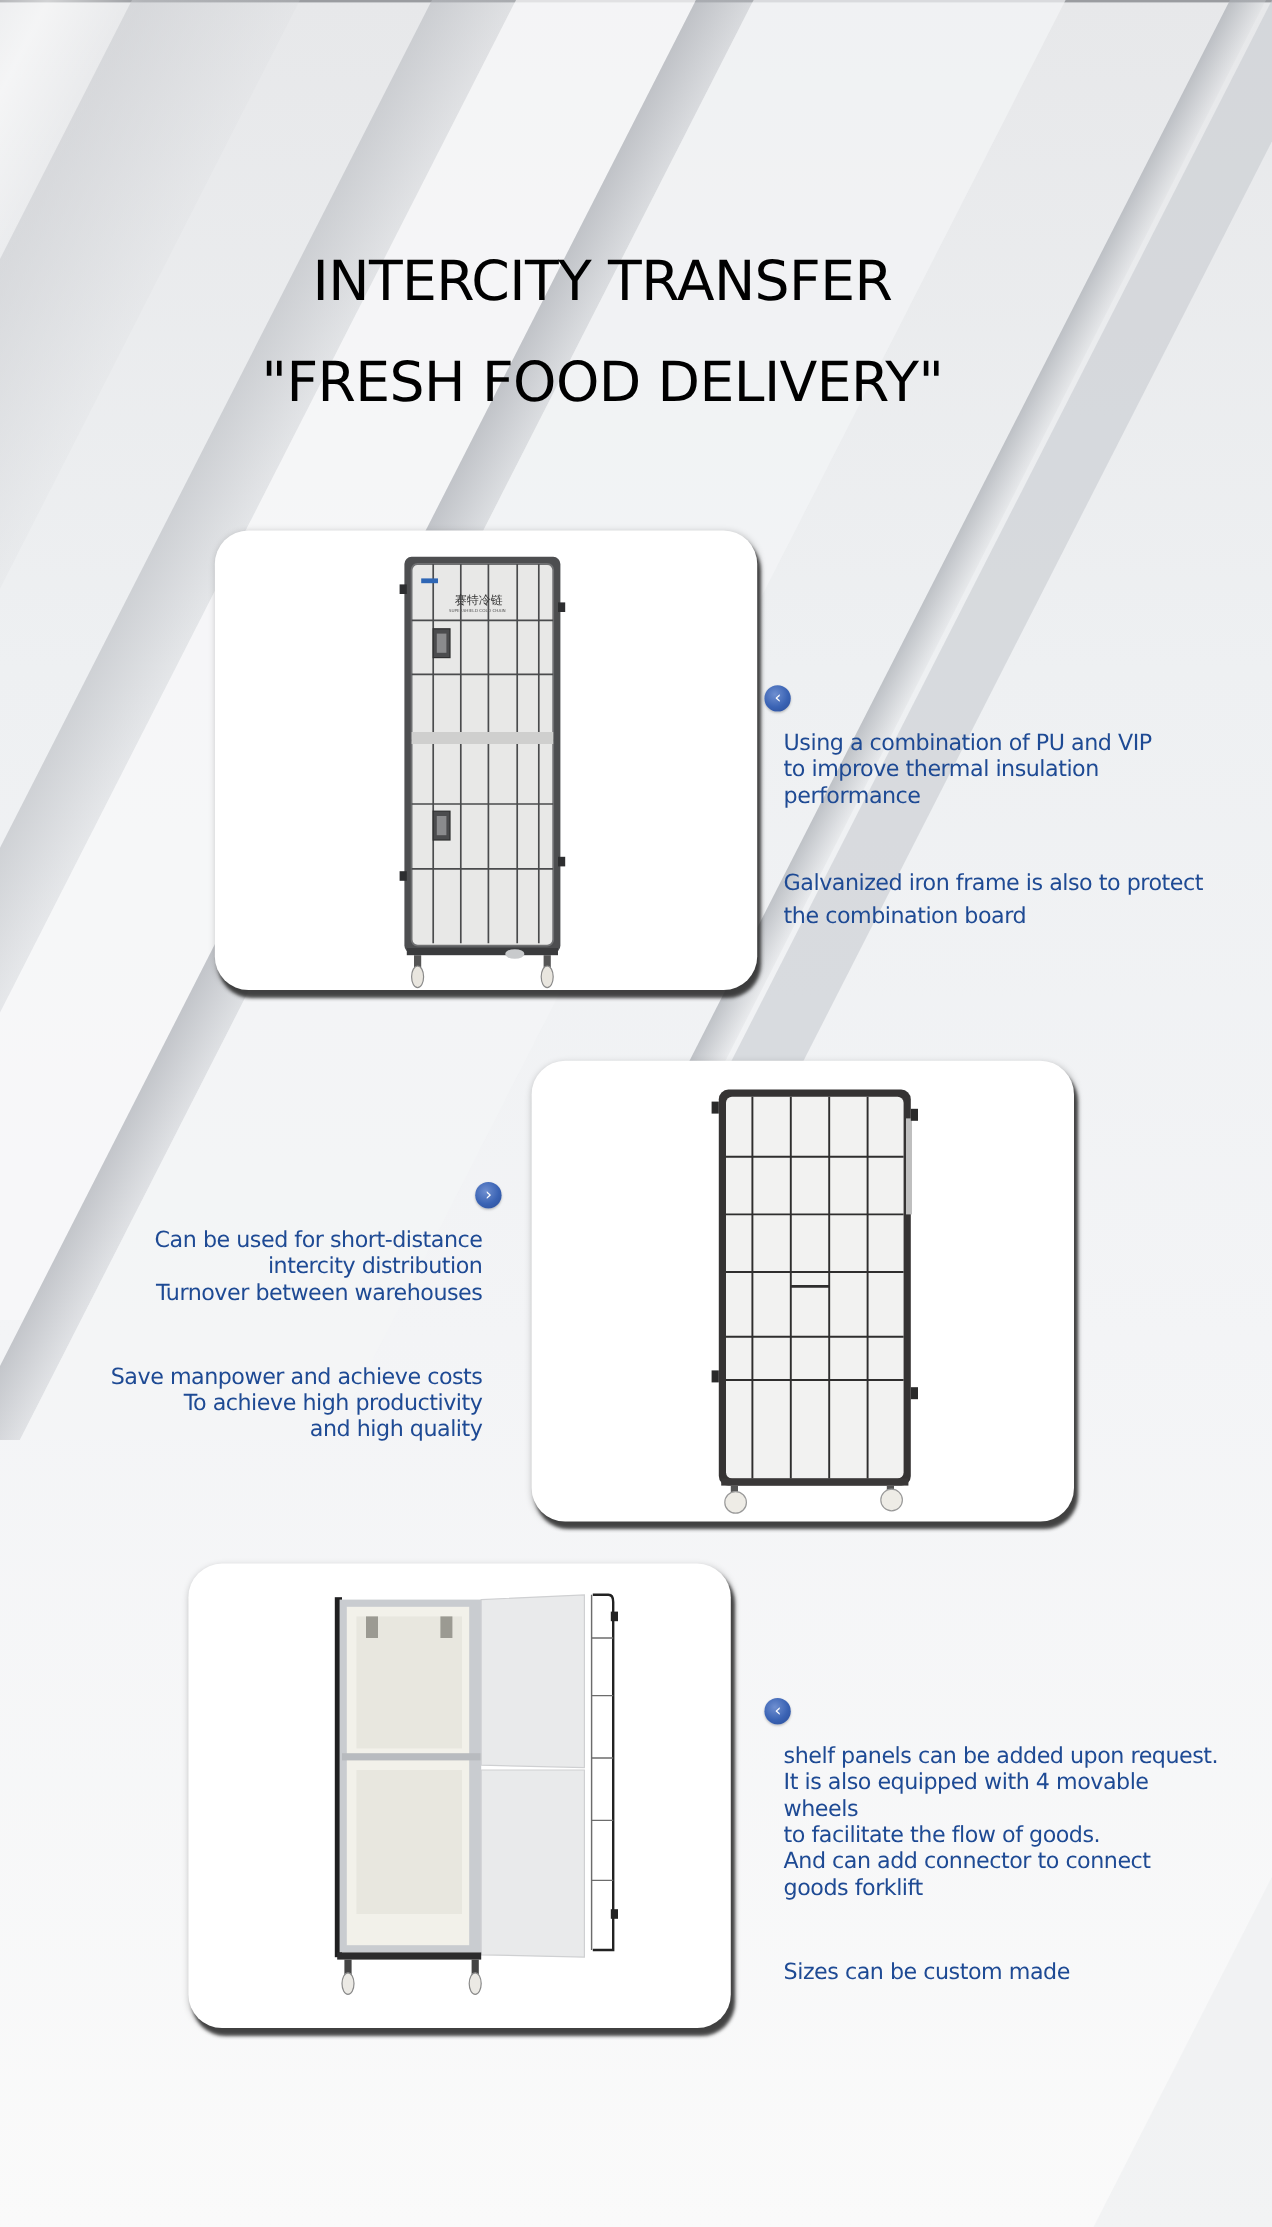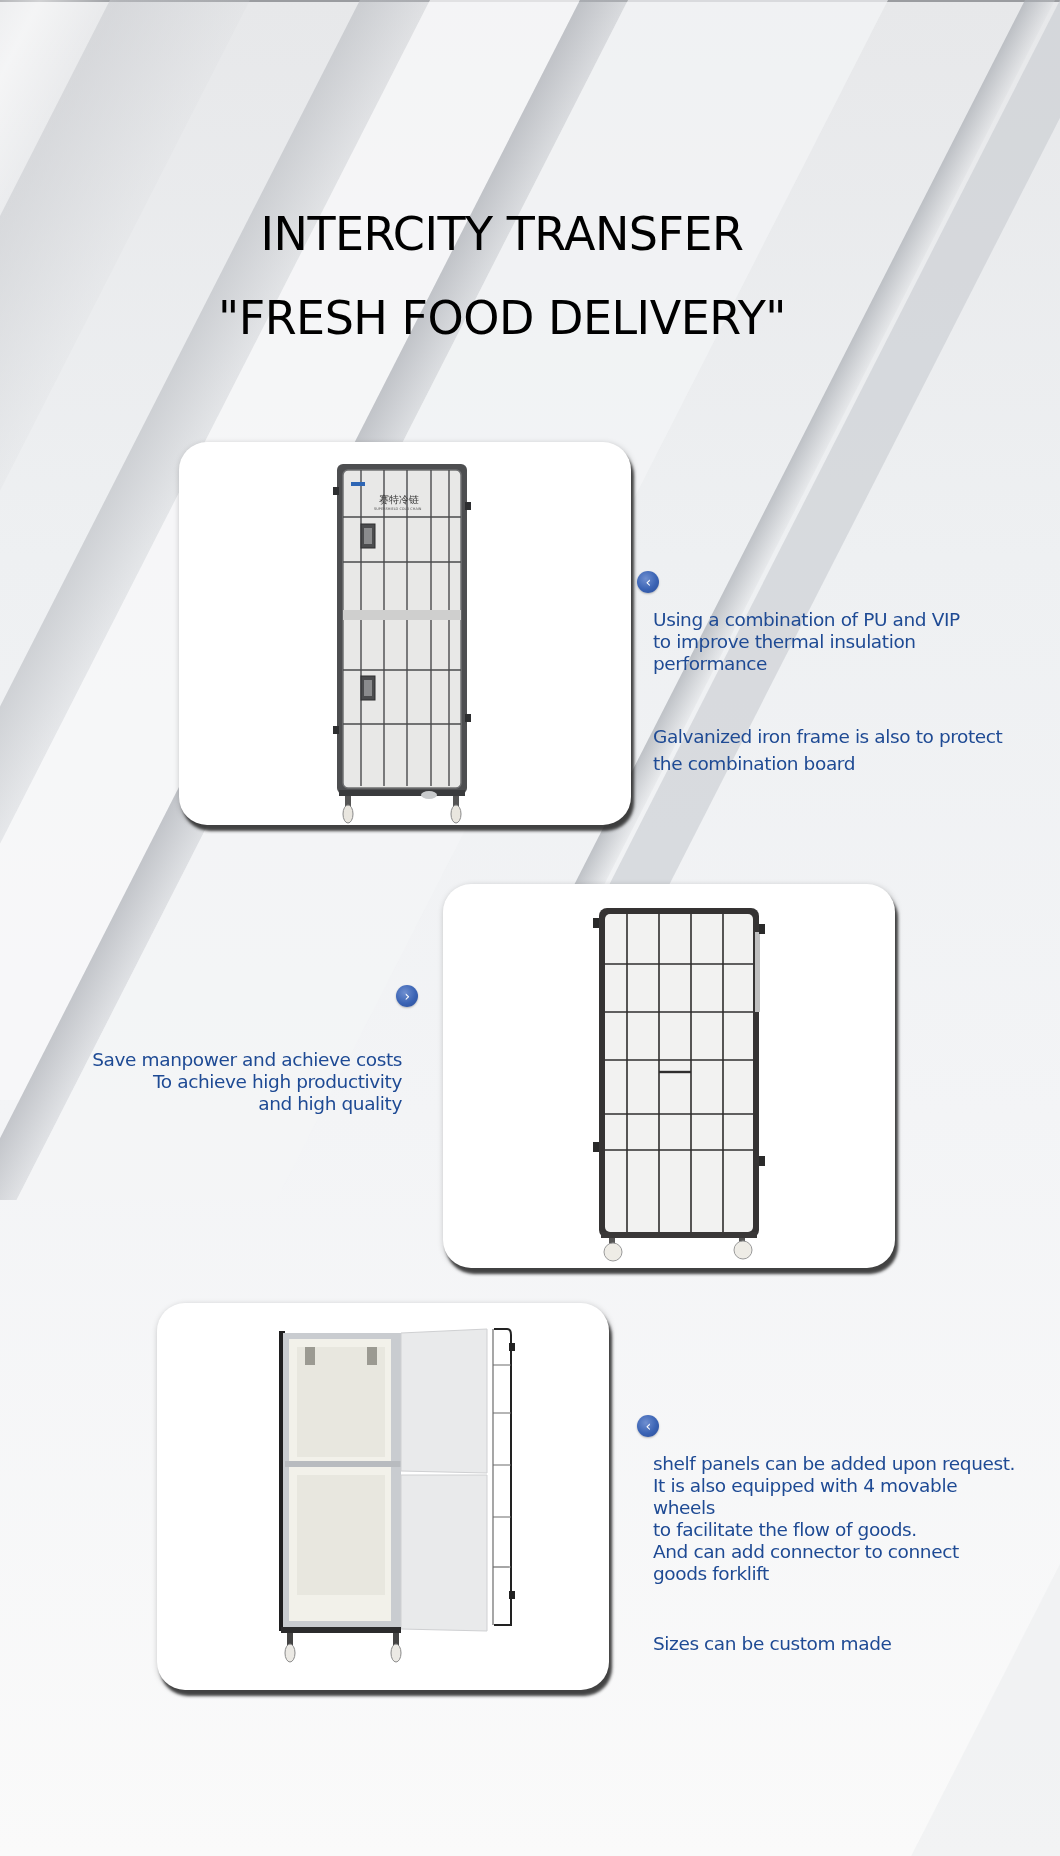--- a/index.html
+++ b/index.html
@@ -130,20 +130,25 @@
     <rect x="158" y="348" width="156" height="6" fill="#3a3838"></rect>
     <rect x="166" y="354" width="6" height="10" fill="#555"></rect>
     <circle cx="170" cy="368" r="9" fill="#eeece6" stroke="#9a9a9a"></circle>
     <rect x="296" y="354" width="6" height="10" fill="#555"></rect>
     <circle cx="300" cy="366" r="9" fill="#eeece6" stroke="#9a9a9a"></circle>
   </svg>
 </div>
 
 <div class="desc right-align" style="left:60px;top:985px;width:358px;">
   <div class="badge">›</div>
+  <p>
+    <span>Can be used for short-distance</span><br>
+    <span>intercity distribution</span><br>
+    <span>Turnover between warehouses</span>
+  </p>
   <div class="gap" style="height:16px;"></div>
   <p>
     <span>Save manpower and achieve costs</span><br>
     <span>To achieve high productivity</span><br>
     <span>and high quality</span>
   </p>
 </div>
 
 <div class="card" style="left:157px;top:1303px;width:452px;height:387px;">
   <svg width="452" height="387" viewBox="0 0 452 387">

